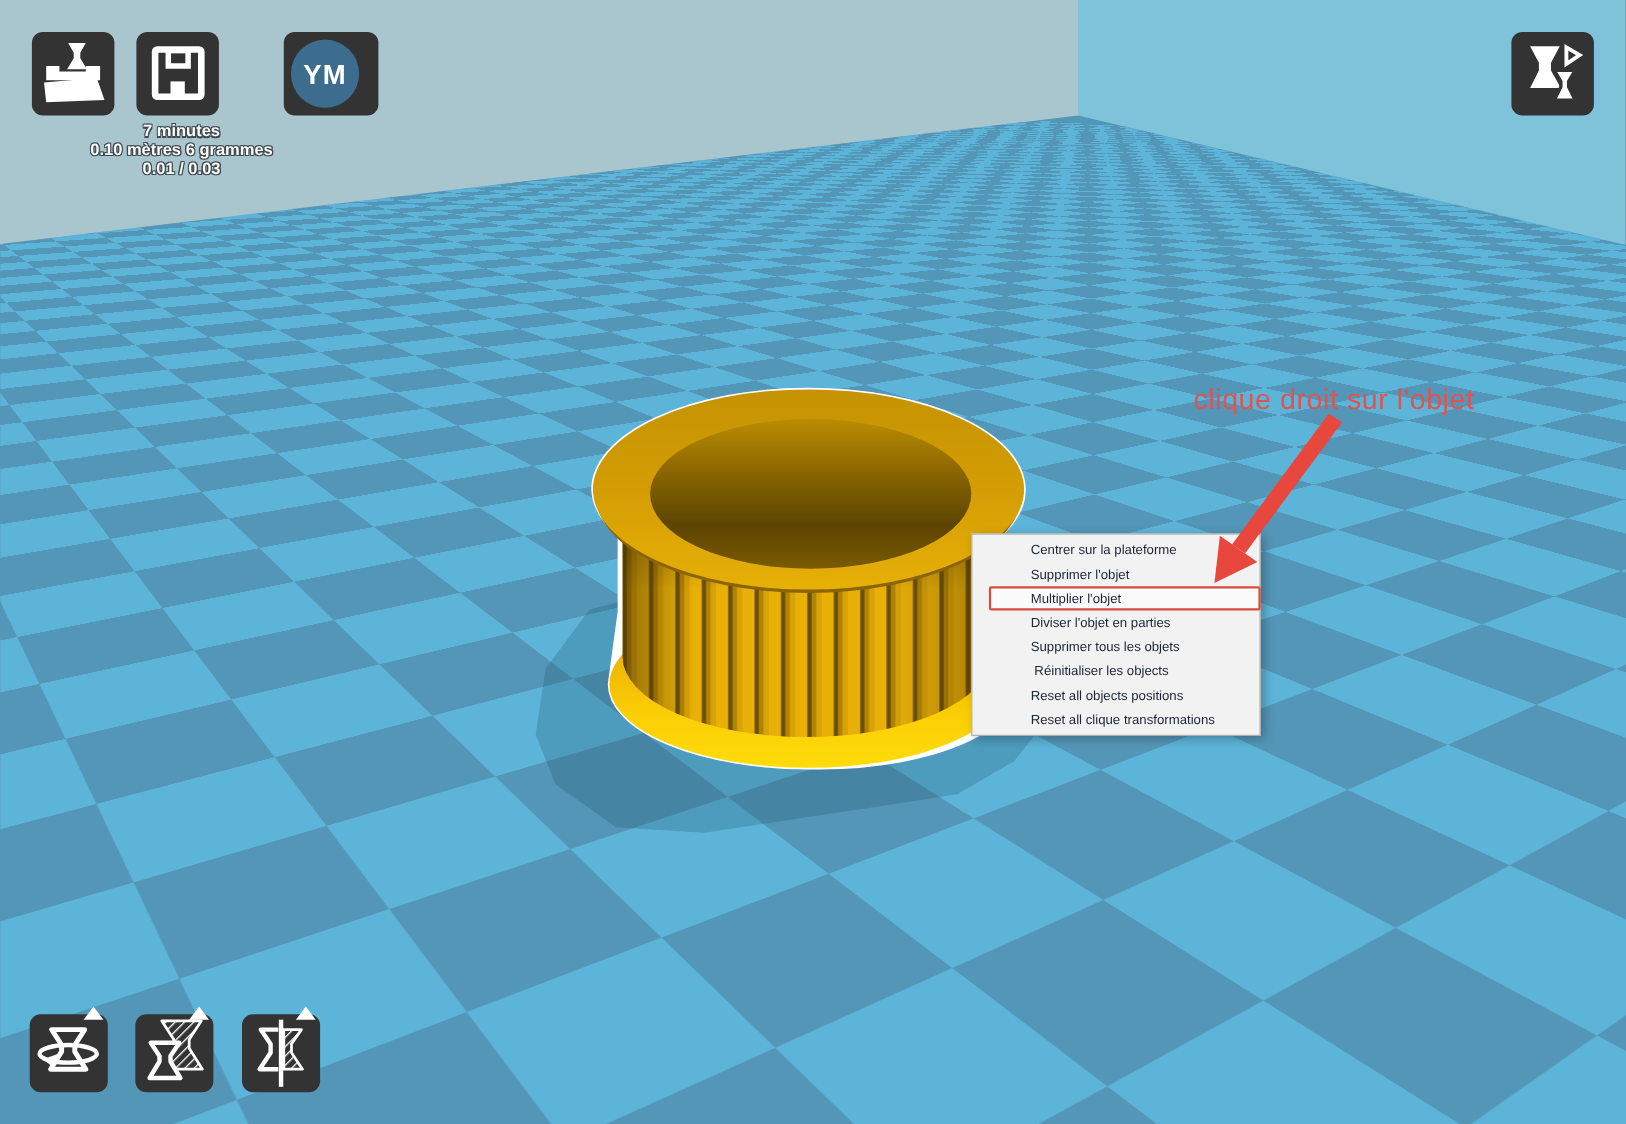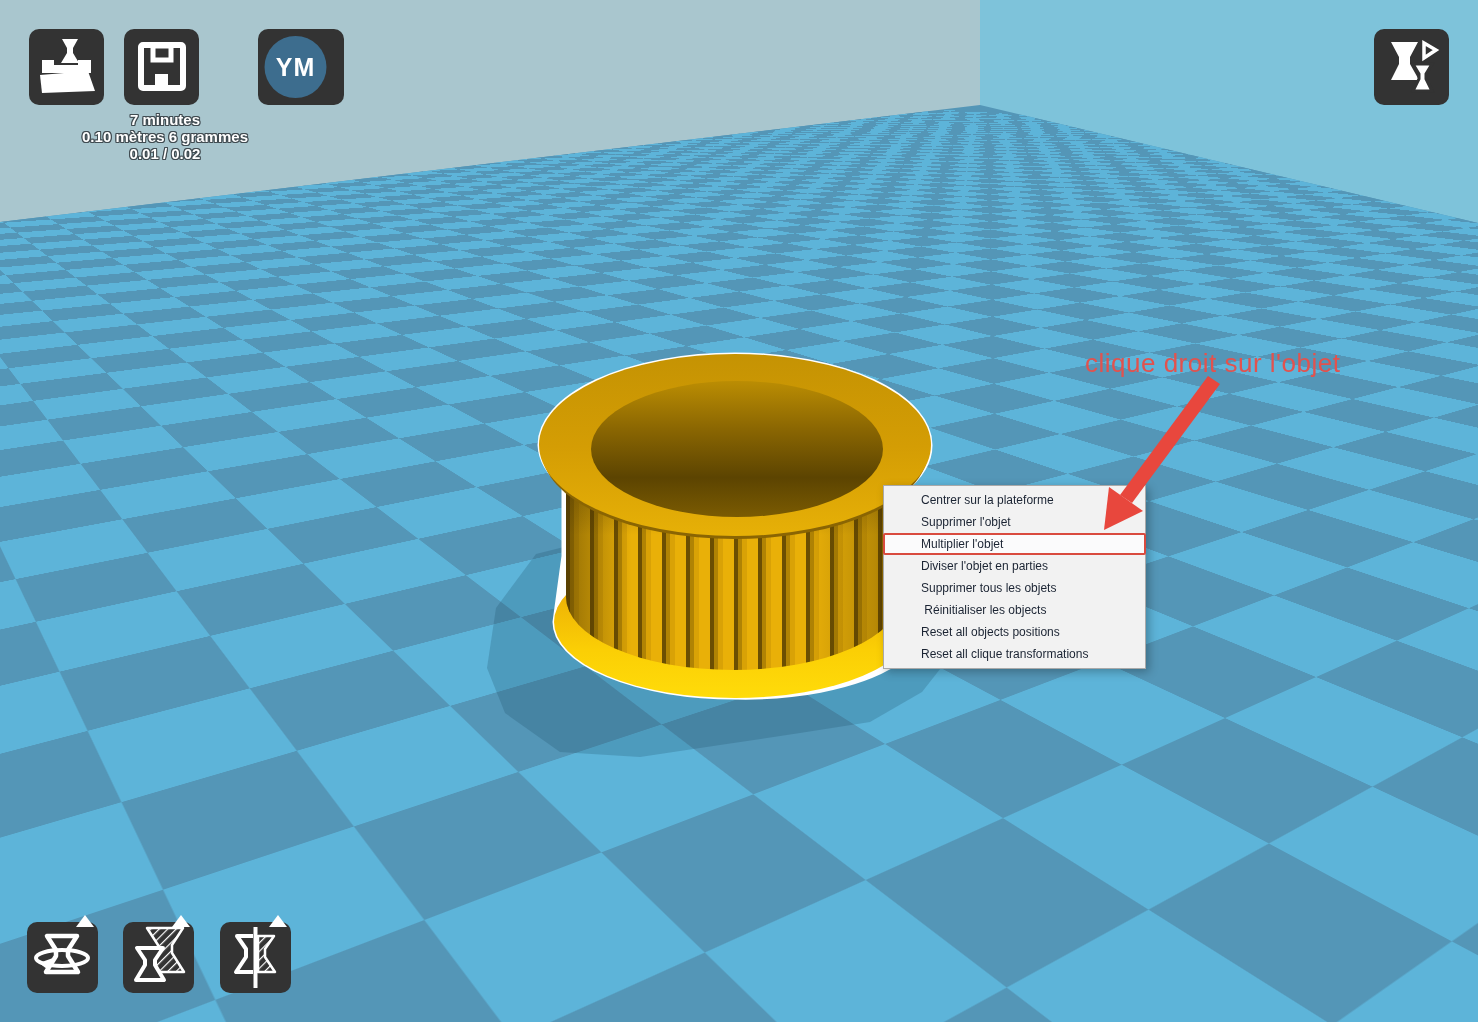--- a/index.html
+++ b/index.html
@@ -36,21 +36,21 @@
   
   .stats{position:absolute;left:20px;top:111px;width:290px;z-index:4;
     text-align:center;font-weight:bold;font-size:15px;line-height:17px;color:#fff;
     text-shadow:-1px -1px 0 #414c52,1px -1px 0 #414c52,-1px 1px 0 #414c52,1px 1px 0 #414c52,
       -1px 0 0 #414c52,1px 0 0 #414c52,0 -1px 0 #414c52,0 1px 0 #414c52;}
   
   .menu{position:absolute;left:883px;top:485px;width:263px;z-index:5;
     background:#f2f2f2;border:1px solid #a9a9a9;box-sizing:border-box;
     padding:3px 0;box-shadow:3px 3px 9px rgba(0,0,0,.28);}
   .menu-item{position:relative;height:22px;line-height:22px;padding-left:37px;
-    font-size:12px;color:#1b2433;white-space:pre;cursor:default;}
+    font-size:12px;color:#1b2433;white-space:pre;cursor:default;margin-left:16px;}
   .menu-item.hl{background:#fbfbfc;}
   .menu-item.hl::after{content:"";position:absolute;left:-1px;right:-1px;top:0;bottom:0;
     border:2px solid #d94b3f;border-radius:2px;pointer-events:none;}
   
   .annotation{position:absolute;left:1085px;top:348px;z-index:6;
     font-size:26px;letter-spacing:.5px;color:#e2524e;}
   .arrow-layer{position:absolute;left:0;top:0;z-index:6;pointer-events:none;}
 </style>
 </head>
 <body>
@@ -145,21 +145,21 @@
     <svg width="75" height="76" viewBox="0 0 75 76">
       <path d="M17,13 h27 l-8,15 v7 l9,16 h-28 l8,-16 v-7 z" fill="#fff"></path>
       <path d="M39,35 h19 l-6,10 v5 l6,12 h-19 l6,-12 v-5 z" fill="#fff" stroke="#333" stroke-width="3"></path>
       <path d="M50,14 L62,21 L50,29 Z" fill="#333" stroke="#fff" stroke-width="3.5"></path>
     </svg>
   </div>
 
   <div class="stats">
     <div>7 minutes</div>
     <div>0.10 mètres 6 grammes</div>
-    <div>0.01 / 0.02</div>
+    <div>0.01 / 0.03</div>
   </div>
 
   <div class="btn b-rot">
     <div class="corner-tri"></div>
     <svg width="71" height="71" viewBox="0 0 71 71">
       <path d="M20,14 h30 l-9,14 v6 l10,16 h-32 l10,-16 v-6 z" fill="none" stroke="#fff" stroke-width="4.5" stroke-linejoin="round"></path>
       <ellipse cx="35" cy="36" rx="26" ry="8" fill="none" stroke="#fff" stroke-width="4"></ellipse>
       <polygon points="12,41 26,36 20,47" fill="#fff"></polygon>
     </svg>
   </div>

